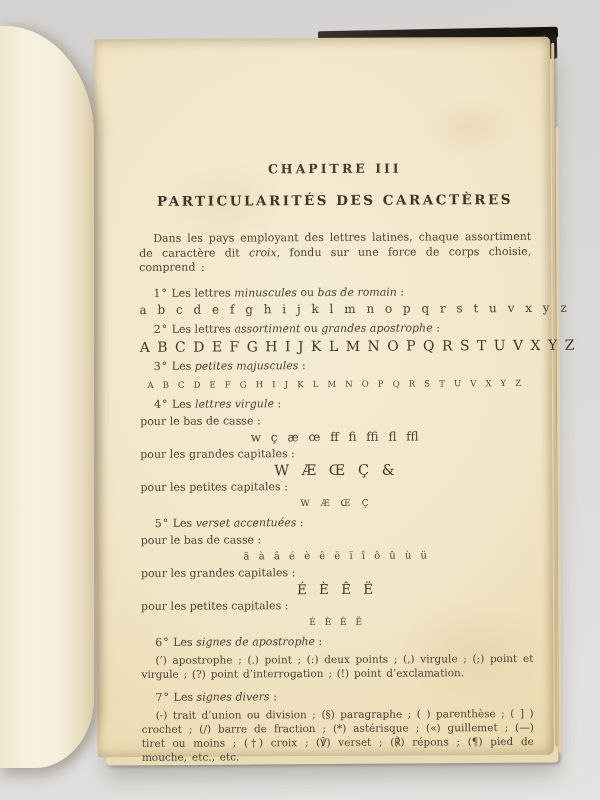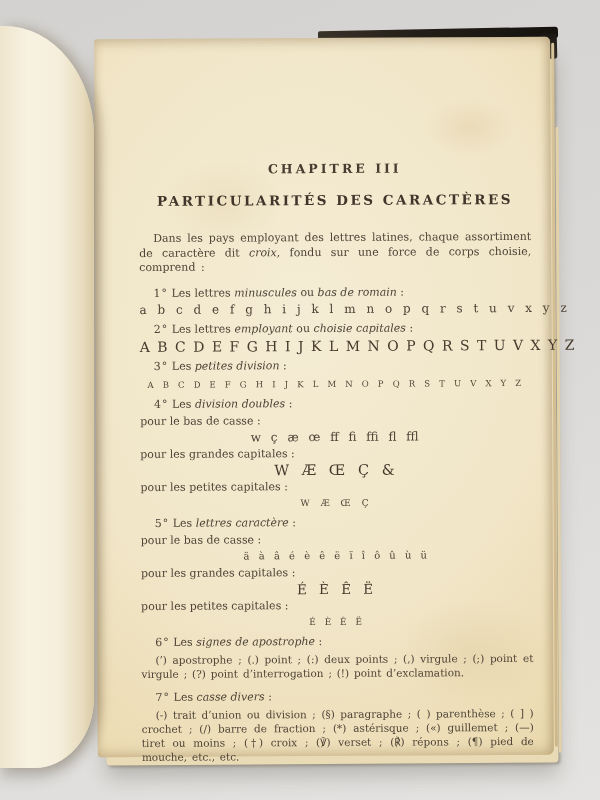--- a/index.html
+++ b/index.html
@@ -107,54 +107,54 @@
     <div class="chapter">CHAPITRE III</div>
 
     <div class="main-title">PARTICULARITÉS DES CARACTÈRES</div>
 
     <p class="intro"><span>Dans les pays employant des lettres latines, chaque assortiment de caractère dit </span><i>croix</i><span>, fondu sur une force de corps choisie, comprend :</span></p>
 
     <div class="num-item"><span class="num">1°</span><span> Les lettres </span><i>minuscules</i><span> ou </span><i>bas de romain</i><span> :</span></div>
 
     <div class="spec spec-lc">a b c d e f g h i j k l m n o p q r s t u v x y z</div>
 
-    <div class="num-item"><span class="num">2°</span><span> Les lettres </span><i>employant</i><span> ou </span><i>choisie capitales</i><span> :</span></div>
+    <div class="num-item"><span class="num">2°</span><span> Les lettres </span><i>assortiment</i><span> ou </span><i>grandes apostrophe</i><span> :</span></div>
 
     <div class="spec spec-caps">A B C D E F G H I J K L M N O P Q R S T U V X Y Z</div>
 
-    <div class="num-item"><span class="num">3°</span><span> Les </span><i>petites division</i><span> :</span></div>
+    <div class="num-item"><span class="num">3°</span><span> Les </span><i>petites majuscules</i><span> :</span></div>
 
     <div class="spec spec-sc">A B C D E F G H I J K L M N O P Q R S T U V X Y Z</div>
 
-    <div class="num-item"><span class="num">4°</span><span> Les </span><i>division doubles</i><span> :</span></div>
+    <div class="num-item"><span class="num">4°</span><span> Les </span><i>lettres virgule</i><span> :</span></div>
 
     <div class="sub-label">pour le bas de casse :</div>
     <div class="spec spec-dbl">w ç æ œ ﬀ ﬁ ﬃ ﬂ ﬄ</div>
 
     <div class="sub-label">pour les grandes capitales :</div>
     <div class="spec spec-dblcaps">W Æ Œ Ç &amp;</div>
 
     <div class="sub-label">pour les petites capitales :</div>
     <div class="spec spec-dblsc">W Æ Œ Ç</div>
 
-    <div class="num-item"><span class="num">5°</span><span> Les </span><i>lettres caractère</i><span> :</span></div>
+    <div class="num-item"><span class="num">5°</span><span> Les </span><i>verset accentuées</i><span> :</span></div>
 
     <div class="sub-label">pour le bas de casse :</div>
     <div class="spec spec-acc">ä à â é è ê ë ï î ô û ù ü</div>
 
     <div class="sub-label">pour les grandes capitales :</div>
     <div class="spec spec-acccaps">É È Ê Ë</div>
 
     <div class="sub-label">pour les petites capitales :</div>
     <div class="spec spec-accsc">É È Ê Ë</div>
 
     <div class="num-item"><span class="num">6°</span><span> Les </span><i>signes de apostrophe</i><span> :</span></div>
 
     <p class="sign-para">(’) apostrophe ; (.) point ; (:) deux points ; (,) virgule ; (;) point et virgule ; (?) point d’interrogation ; (!) point d’exclamation.</p>
 
-    <div class="num-item"><span class="num">7°</span><span> Les </span><i>casse divers</i><span> :</span></div>
+    <div class="num-item"><span class="num">7°</span><span> Les </span><i>signes divers</i><span> :</span></div>
 
     <p class="sign-para">(-) trait d’union ou division ; (§) paragraphe ; ( ) parenthèse ; ( ] ) crochet ; (/) barre de fraction ; (*) astérisque ; («) guillemet ; (—) tiret ou moins ; (†) croix ; (℣) verset ; (℟) répons ; (¶) pied de mouche, etc., etc.</p>
 
   </div>
 </div>
 
 <div class="left-curl"></div>
 
 </body></html>

